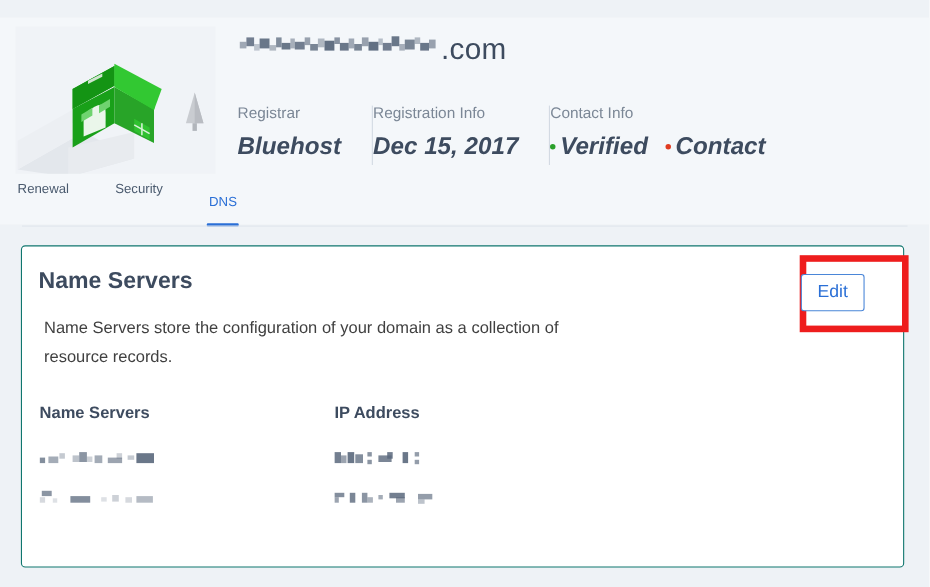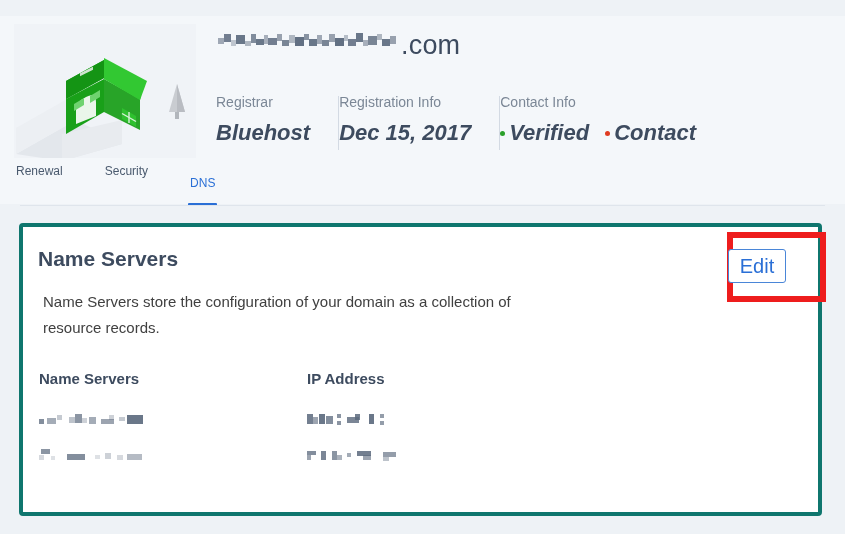--- a/index.html
+++ b/index.html
@@ -137,21 +137,21 @@
     background: #dfe5ec;
   }
 
   
   .card {
     position: absolute;
     left: 19px; top: 223px;
     width: 803px;
     height: 293px;
     background: #ffffff;
-    border: 4px solid #0f766e;
+    border: 1px solid #0f766e;
     border-radius: 4px;
     box-sizing: border-box;
   }
   .card-title {
     position: absolute;
     left: 15px; top: 20px;
     font-size: 21px;
     color: #3d4b5f;
     font-weight: bold;
   }
@@ -165,21 +165,21 @@
   }
   .edit-button {
     position: absolute;
     left: 728px; top: 249px;
     width: 58px;
     height: 34px;
     background: #ffffff;
     border: 1px solid #4a86d8;
     border-radius: 3px;
     color: #2a6fd6;
-    font-size: 20px;
+    font-size: 16px;
     font-family: "Liberation Sans", sans-serif;
     display: flex;
     align-items: center;
     justify-content: center;
     cursor: pointer;
     box-sizing: border-box;
     z-index: 3;
   }
   .highlight-box {
     position: absolute;

